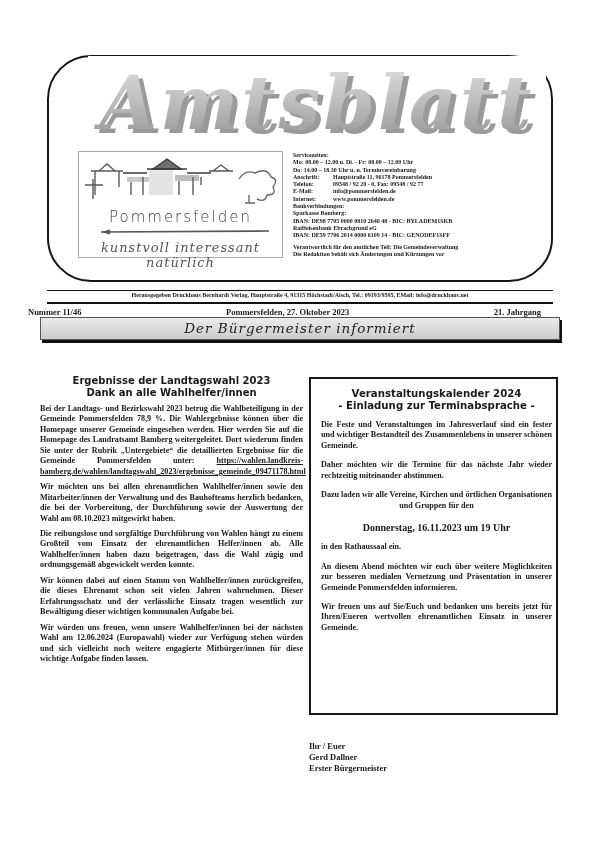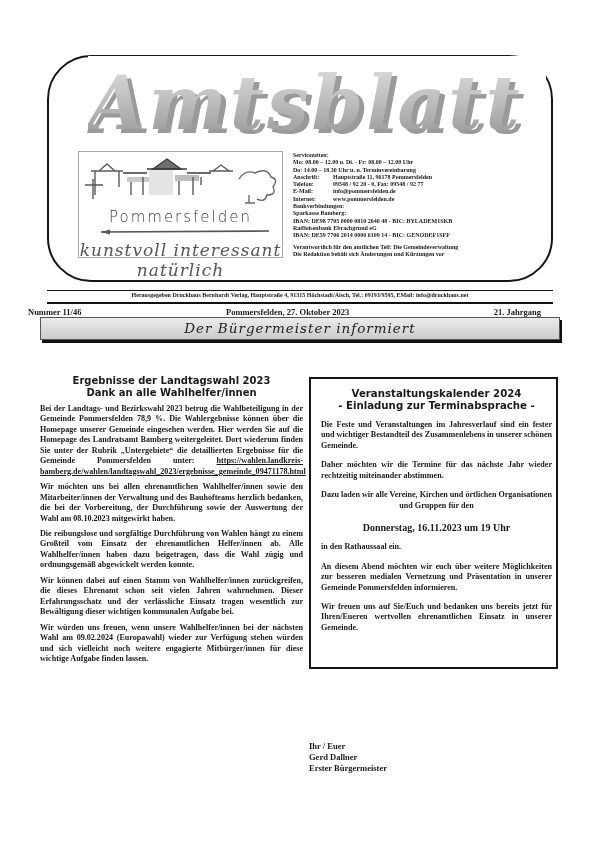--- a/index.html
+++ b/index.html
@@ -1,29 +1,29 @@
 <!DOCTYPE html>
 <html><head>
 <meta charset="utf-8">
 <style>
   * { margin:0; padding:0; box-sizing:border-box; }
   html,body { width:600px; height:850px; background:#fff; font-family:"Liberation Serif", serif; color:#1a1a1a; overflow:hidden; }
   .abs { position:absolute; }
 
   
   .mast-frame { left:47px; top:55px; width:506px; height:227px; border:2px solid #161616; border-radius:44px; }
-  .title-wrap { left:88px; top:56px; width:458px; height:96px; background:#fff; text-align:left; }
+  .title-wrap { left:88px; top:56px; width:458px; height:96px; background:#fff; text-align:center; }
   .title-layer { position:absolute; left:0; top:0; width:100%; font-family:"DejaVu Serif", serif; font-style:italic; font-weight:bold; font-size:74px; line-height:94px; letter-spacing:3px; }
   .title-shadow { left:5px; top:4px; color:#9a9a9a; }
   .title-main { background:linear-gradient(180deg,#e3e3e3 0%,#bcbcbc 50%,#8d8d8d 100%); -webkit-background-clip:text; background-clip:text; color:transparent; }
 
   .logo-box { left:78px; top:151px; width:205px; height:107px; border:1px solid #a8a8a8; background:#fff; }
   .logo-art { position:absolute; left:4px; top:3px; }
   .logo-name { position:absolute; left:0; top:56px; width:100%; text-align:center; font-family:"DejaVu Sans", sans-serif; font-size:15px; font-weight:300; letter-spacing:2px; color:#3c3c3c; }
-  .logo-tag { position:absolute; left:0; top:88px; width:100%; text-align:center; font-family:"DejaVu Serif", serif; font-style:italic; font-size:17px; color:#555; letter-spacing:1px; }
+  .logo-tag { position:absolute; left:0; top:88px; width:100%; text-align:center; font-family:"DejaVu Serif", serif; font-style:italic; font-size:13px; color:#555; letter-spacing:1px; }
 
   .contact { left:293px; top:152px; width:260px; font-size:6px; line-height:7.3px; font-weight:bold; font-family:"Liberation Serif", serif; }
   .contact .lbl { display:inline-block; width:40px; }
   .contact .gap { margin-top:4px; }
 
   
   .rule { background:#111; }
   .r1 { left:47px; top:290px; width:506px; height:1px; }
   .publine { left:47px; top:292px; width:506px; text-align:center; font-size:6px; font-weight:bold; }
   .r2 { left:47px; top:302px; width:506px; height:2px; }
@@ -35,21 +35,21 @@
   .banner { left:40px; top:317px; width:520px; height:23px; background:linear-gradient(180deg,#ececec,#cbcbcb); border:1px solid #555; box-shadow:2px 3px 0 #101010; text-align:center; }
   .banner span { font-family:"DejaVu Serif", serif; font-style:italic; font-size:13.5px; line-height:21px; letter-spacing:1px; color:#222; }
 
   
   .col-left { left:40px; top:375px; width:263px; }
   .head-sans { font-family:"DejaVu Sans", sans-serif; font-weight:bold; font-size:10px; line-height:11.5px; text-align:center; }
   .body-p { font-size:8.1px; line-height:10.45px; font-weight:bold; text-align:justify; margin-top:5px; }
   .col-left .head-sans { margin-bottom:6px; }
   .u { text-decoration:underline; }
 
-  .box-right { left:309px; top:377px; width:249px; height:292px; border:2px solid #161616; padding:9px 4px 0 10px; }
+  .box-right { left:309px; top:377px; width:249px; height:338px; border:2px solid #161616; padding:9px 4px 0 10px; }
   .box-right .head-sans { font-size:10.2px; margin-bottom:9px; }
   .box-right .body-p { margin-top:9px; }
   .ctr { text-align:center !important; }
   .date-line { font-size:10px; text-align:center; font-weight:bold; margin-top:11px; }
   .plain-left { text-align:left !important; }
 
   .signature { left:309px; top:741px; width:249px; font-size:8.5px; line-height:11px; font-weight:bold; }
 </style>
 </head>
 <body>
@@ -120,21 +120,21 @@
 
 <div class="abs col-left">
   <div class="head-sans">
     <div>Ergebnisse der Landtagswahl 2023</div>
     <div>Dank an alle Wahlhelfer/innen</div>
   </div>
   <p class="body-p"><span>Bei der Landtags- und Bezirkswahl 2023 betrug die Wahlbeteiligung in der Gemeinde Pommersfelden 78,9 %. Die Wahlergebnisse können über die Homepage unserer Gemeinde eingesehen werden. Hier werden Sie auf die Homepage des Landratsamt Bamberg weitergeleitet. Dort wiederum finden Sie unter der Rubrik „Untergebiete“ die detaillierten Ergebnisse für die Gemeinde Pommersfelden unter:</span> <span class="u">https://wahlen.landkreis-bamberg.de/wahlen/landtagswahl_2023/ergebnisse_gemeinde_09471178.html</span></p>
   <p class="body-p">Wir möchten uns bei allen ehrenamtlichen Wahlhelfer/innen sowie den Mitarbeiter/innen der Verwaltung und des Bauhofteams herzlich bedanken, die bei der Vorbereitung, der Durchführung sowie der Auswertung der Wahl am 08.10.2023 mitgewirkt haben.</p>
   <p class="body-p">Die reibungslose und sorgfältige Durchführung von Wahlen hängt zu einem Großteil vom Einsatz der ehrenamtlichen Helfer/innen ab. Alle Wahlhelfer/innen haben dazu beigetragen, dass die Wahl zügig und ordnungsgemäß abgewickelt werden konnte.</p>
   <p class="body-p">Wir können dabei auf einen Stamm von Wahlhelfer/innen zurückgreifen, die dieses Ehrenamt schon seit vielen Jahren wahrnehmen. Dieser Erfahrungsschatz und der verlässliche Einsatz tragen wesentlich zur Bewältigung dieser wichtigen kommunalen Aufgabe bei.</p>
-  <p class="body-p">Wir würden uns freuen, wenn unsere Wahlhelfer/innen bei der nächsten Wahl am 09.02.2024 (Europawahl) wieder zur Verfügung stehen würden und sich vielleicht noch weitere engagierte Mitbürger/innen für diese wichtige Aufgabe finden lassen.</p>
+  <p class="body-p">Wir würden uns freuen, wenn unsere Wahlhelfer/innen bei der nächsten Wahl am 12.06.2024 (Europawahl) wieder zur Verfügung stehen würden und sich vielleicht noch weitere engagierte Mitbürger/innen für diese wichtige Aufgabe finden lassen.</p>
 </div>
 
 <div class="abs box-right">
   <div class="head-sans">
     <div>Veranstaltungskalender 2024</div>
     <div>- Einladung zur Terminabsprache -</div>
   </div>
   <p class="body-p">Die Feste und Veranstaltungen im Jahresverlauf sind ein fester und wichtiger Bestandteil des Zusammenlebens in unserer schönen Gemeinde.</p>
   <p class="body-p">Daher möchten wir die Termine für das nächste Jahr wieder rechtzeitig miteinander abstimmen.</p>
   <p class="body-p ctr">Dazu laden wir alle Vereine, Kirchen und örtlichen Organisationen und Gruppen für den</p>

